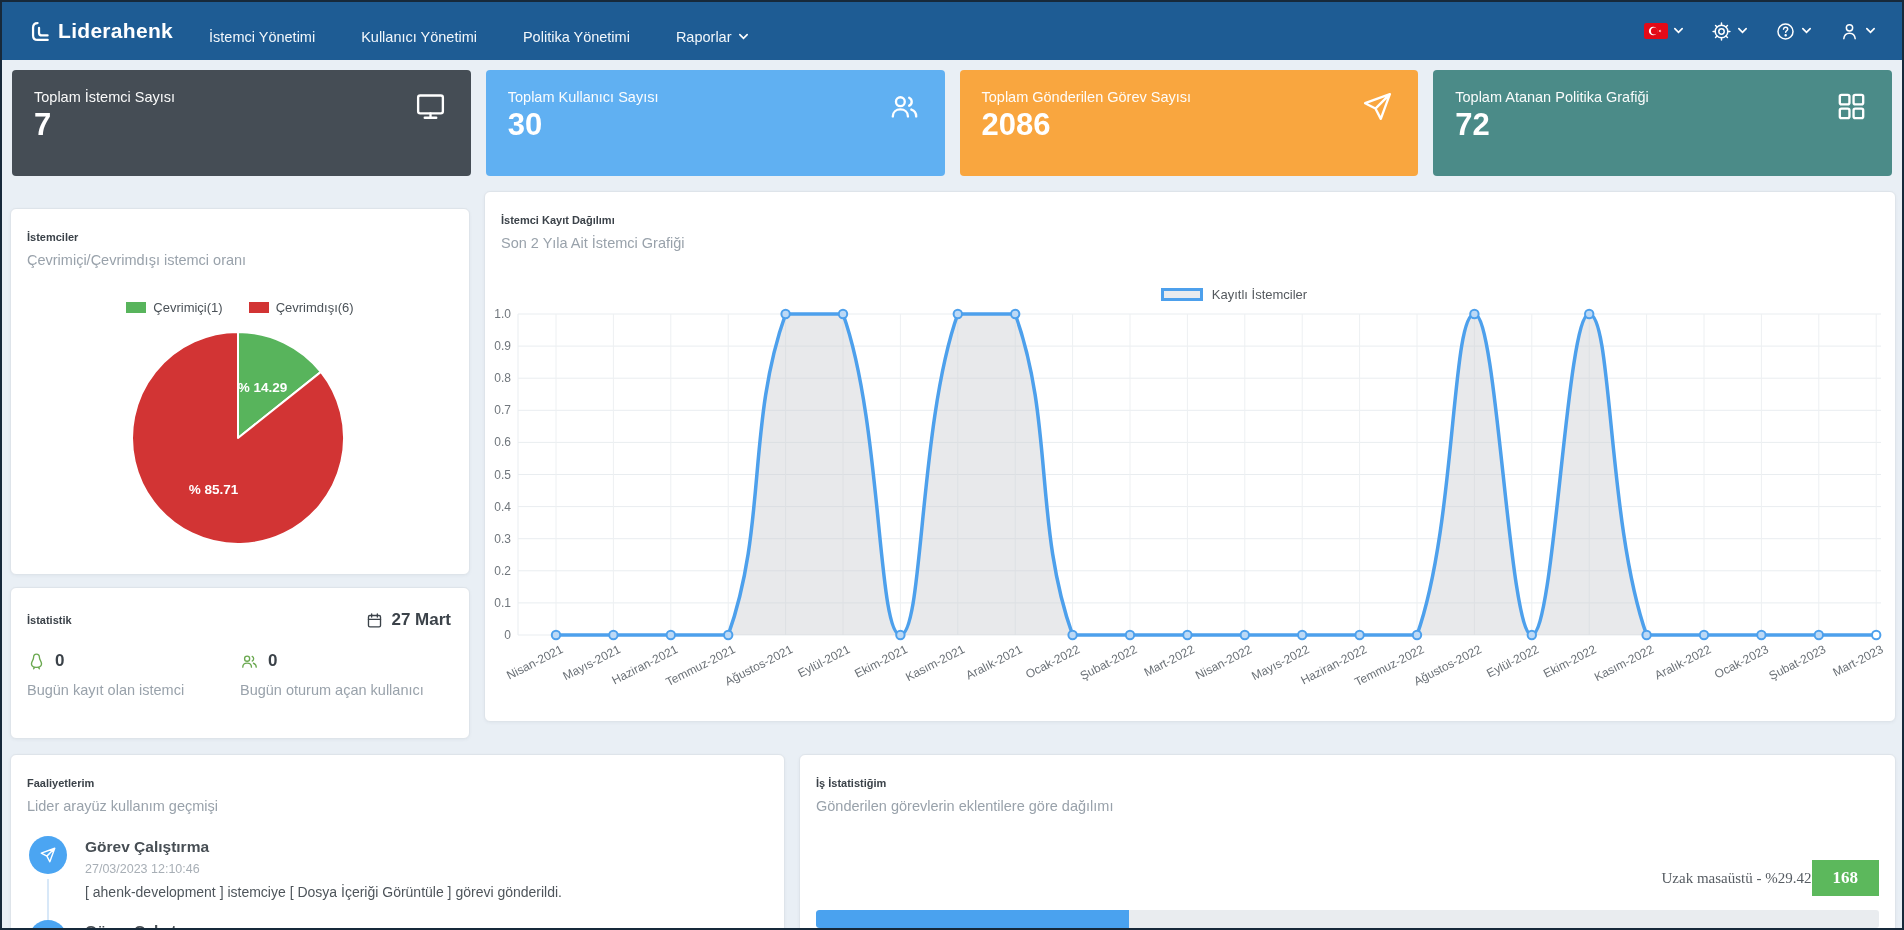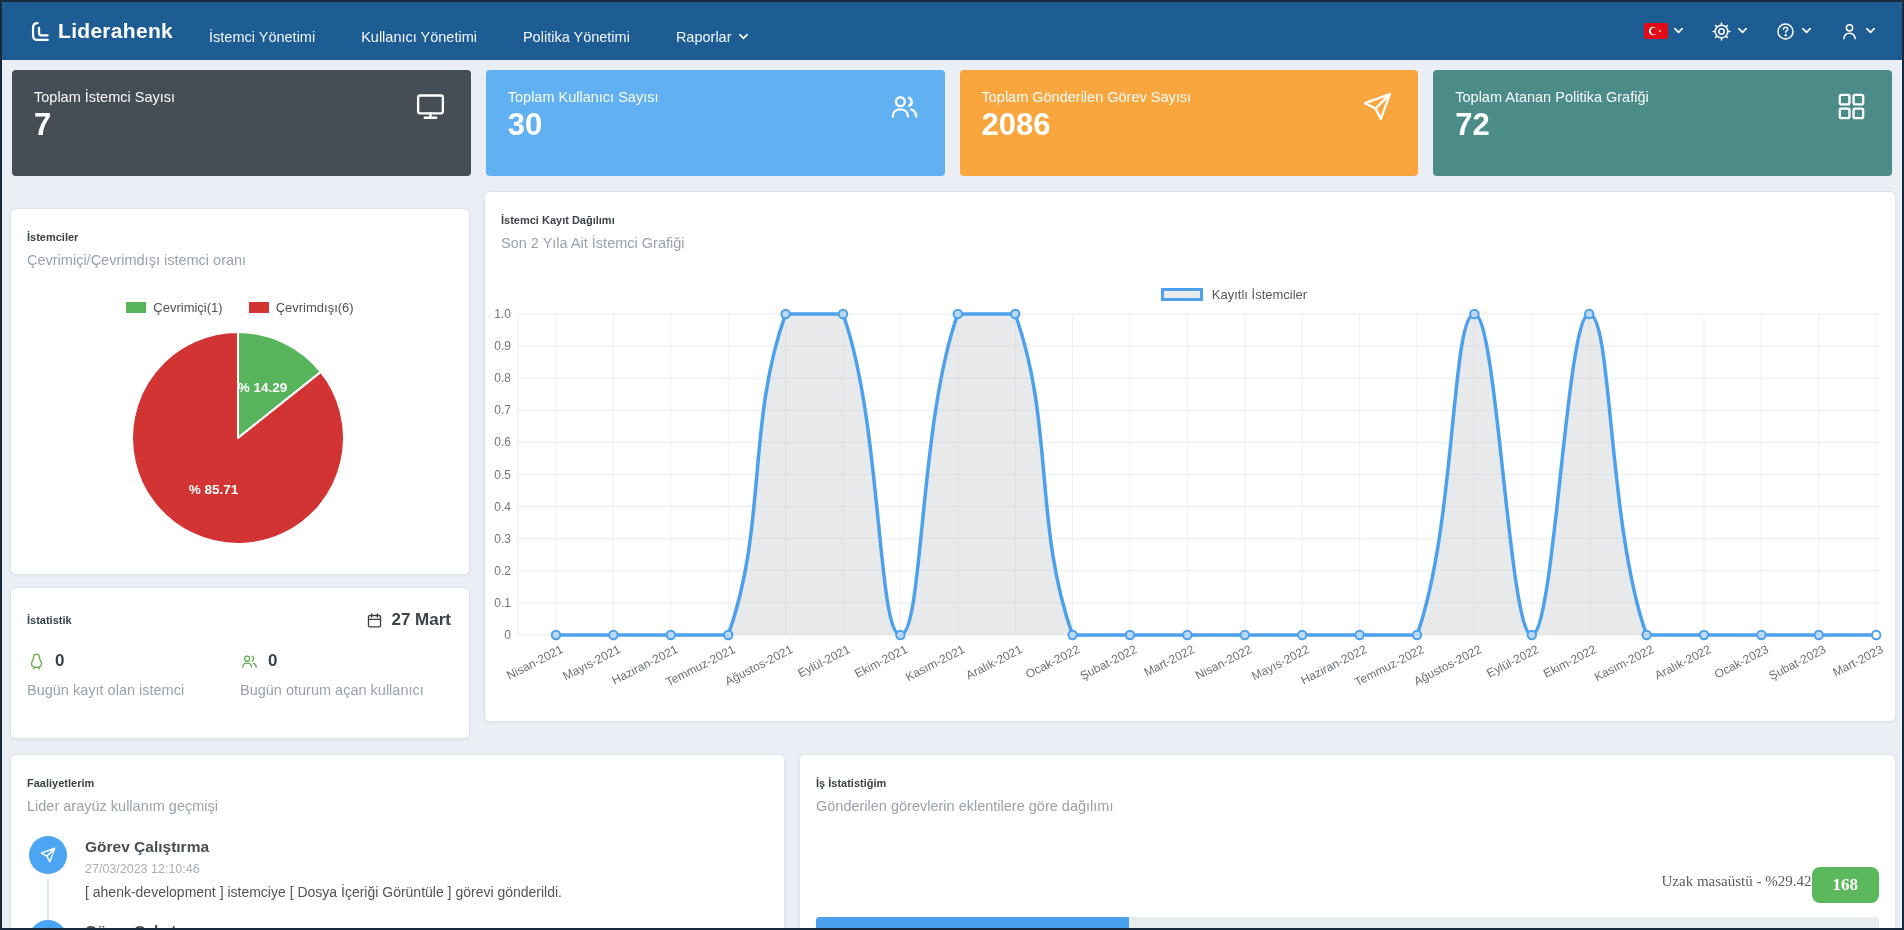--- a/index.html
+++ b/index.html
@@ -65,22 +65,22 @@
               align-items:center;justify-content:center;flex:0 0 auto;}
   .act-circle svg{width:18px;height:18px;}
   .act-line{width:2px;flex:1;background:#d8e8f8;margin-top:5px;min-height:24px;}
   .act-body{margin-left:18px;padding-bottom:20px;}
   .act-title{font-size:15.5px;font-weight:700;color:#474e54;padding-top:2px;}
   .act-ts{font-size:12.5px;color:#a8afb6;margin-top:6px;}
   .act-desc{font-size:14px;color:#4e555b;margin-top:8px;}
   
   .task-row{display:flex;justify-content:flex-end;align-items:center;margin-top:46px;font-family:Liberation Serif, serif;}
   .task-label{font-size:15px;color:#565c62;}
-  .task-badge{min-width:47px;height:36px;border-radius:8px;display:flex;align-items:center;
-              justify-content:center;color:#fff;font-size:17px;font-weight:700;padding:0 21px;margin-top:7px;}
+  .task-badge{min-width:47px;height:36px;border-radius:0;display:flex;align-items:center;
+              justify-content:center;color:#fff;font-size:17px;font-weight:700;padding:0 21px;}
   .task-bar{margin-top:14px;height:18px;background:#e9ecef;border-radius:3px;overflow:hidden;}
   .task-fill{height:100%;border-radius:3px 0 0 3px;}
 </style>
 </head>
 <body>
 
 <div class="screen">
 
   <nav class="navbar">
     <div class="brand">

